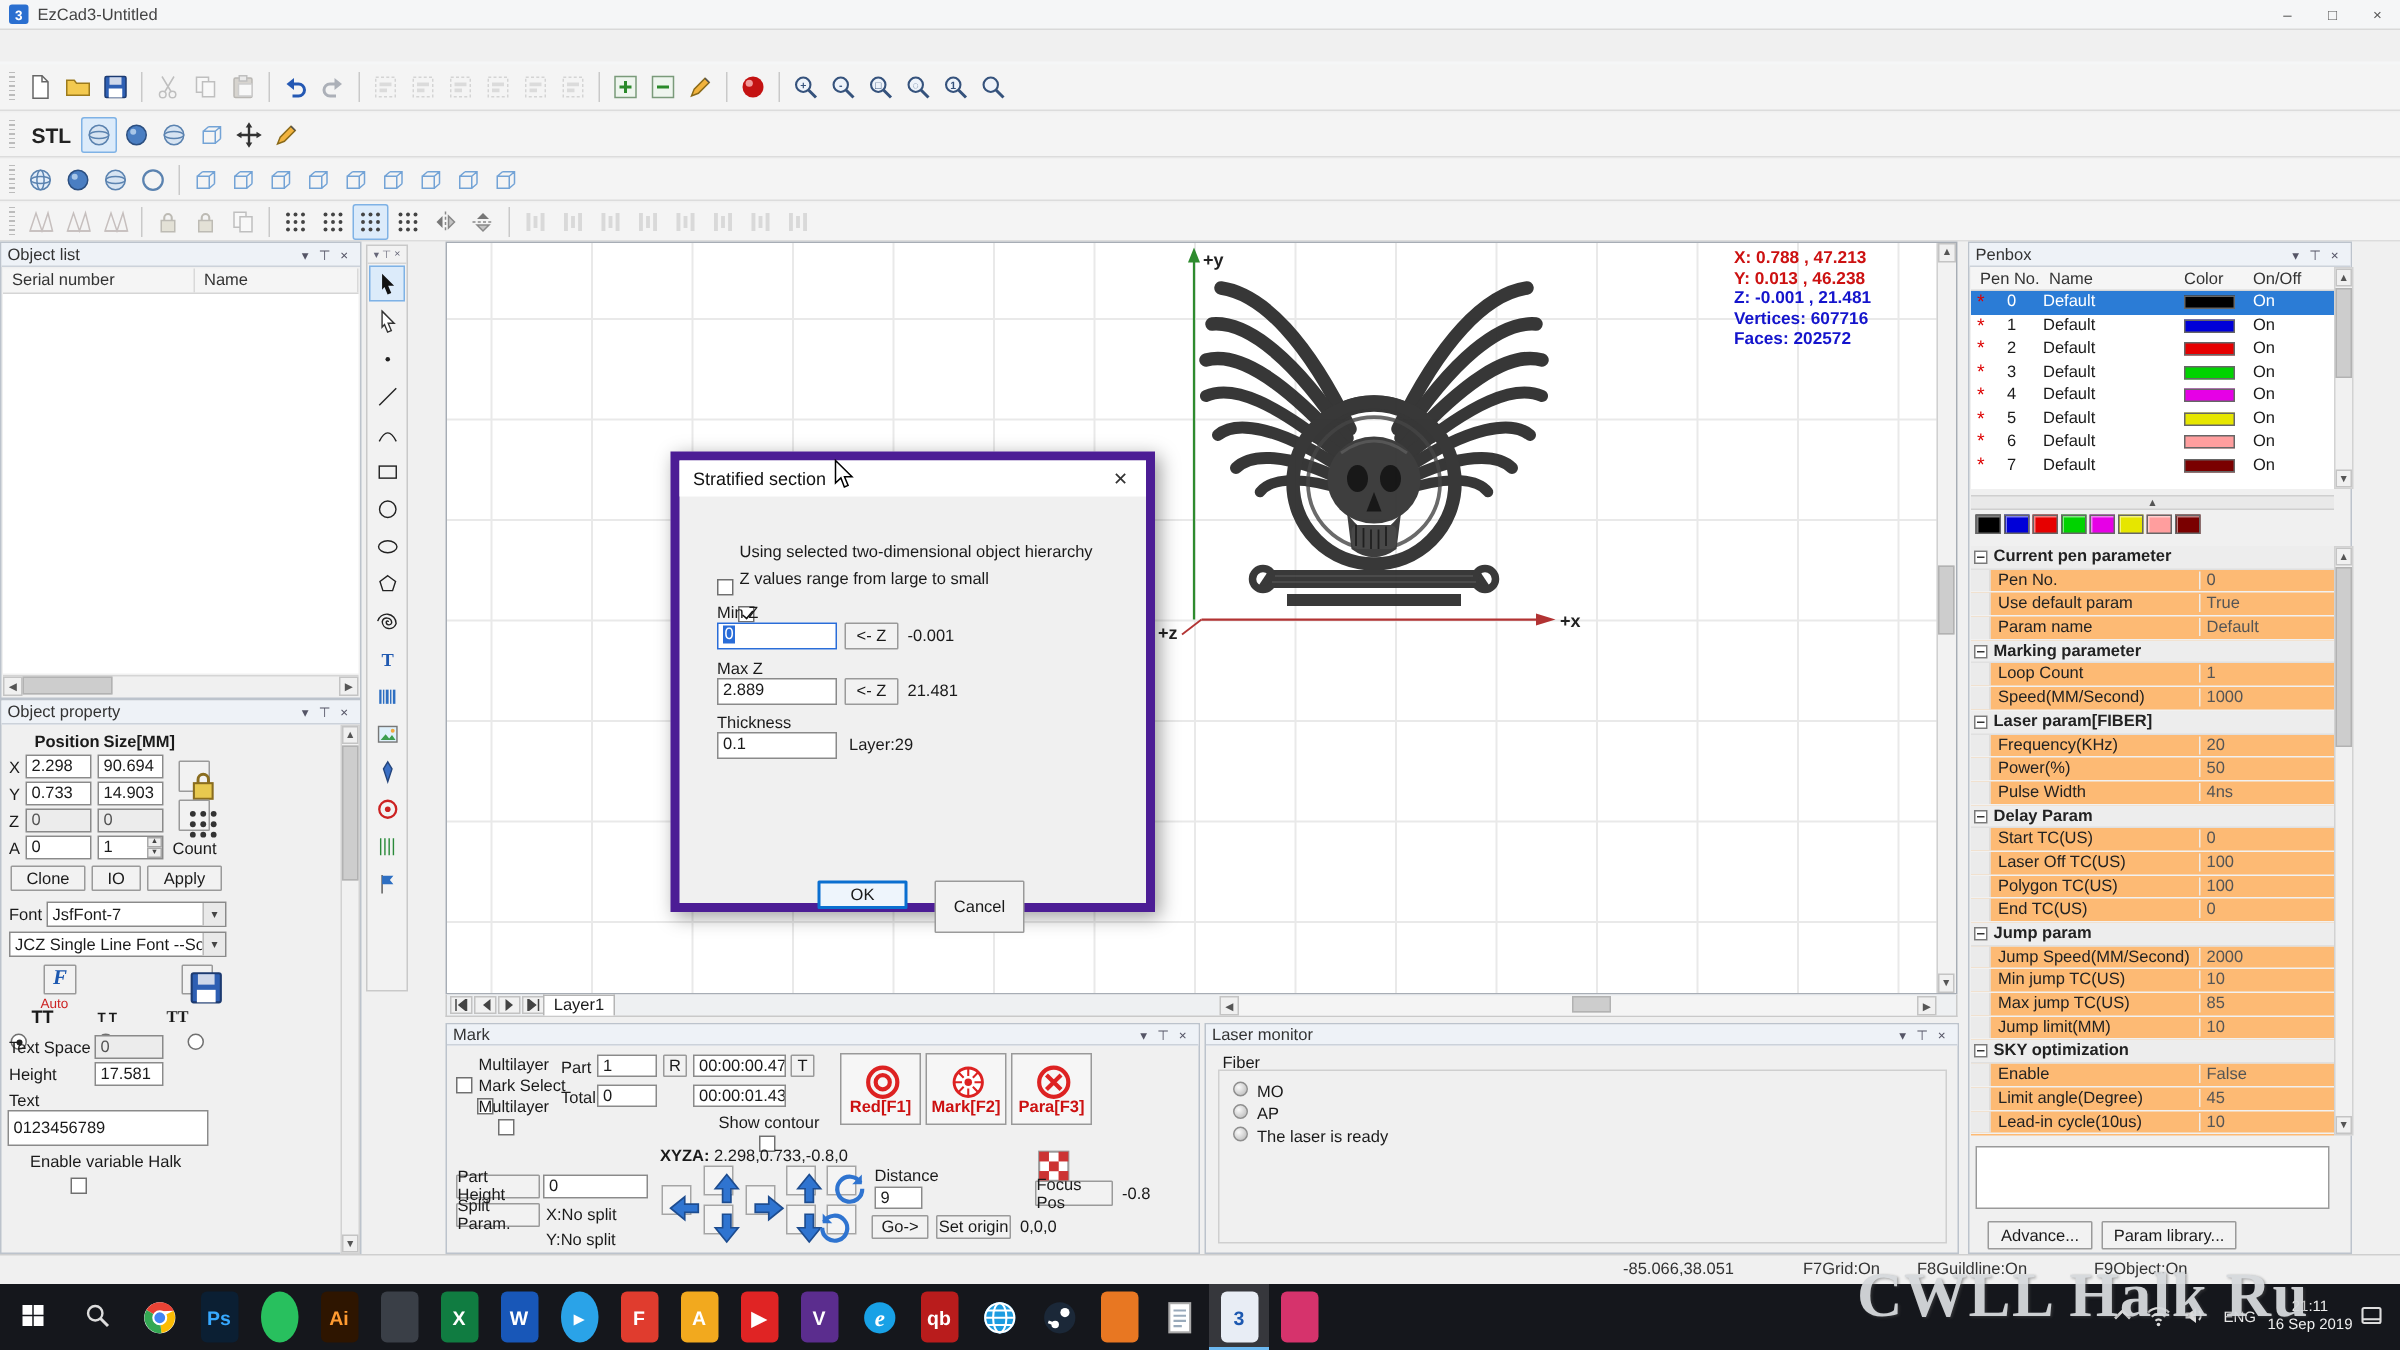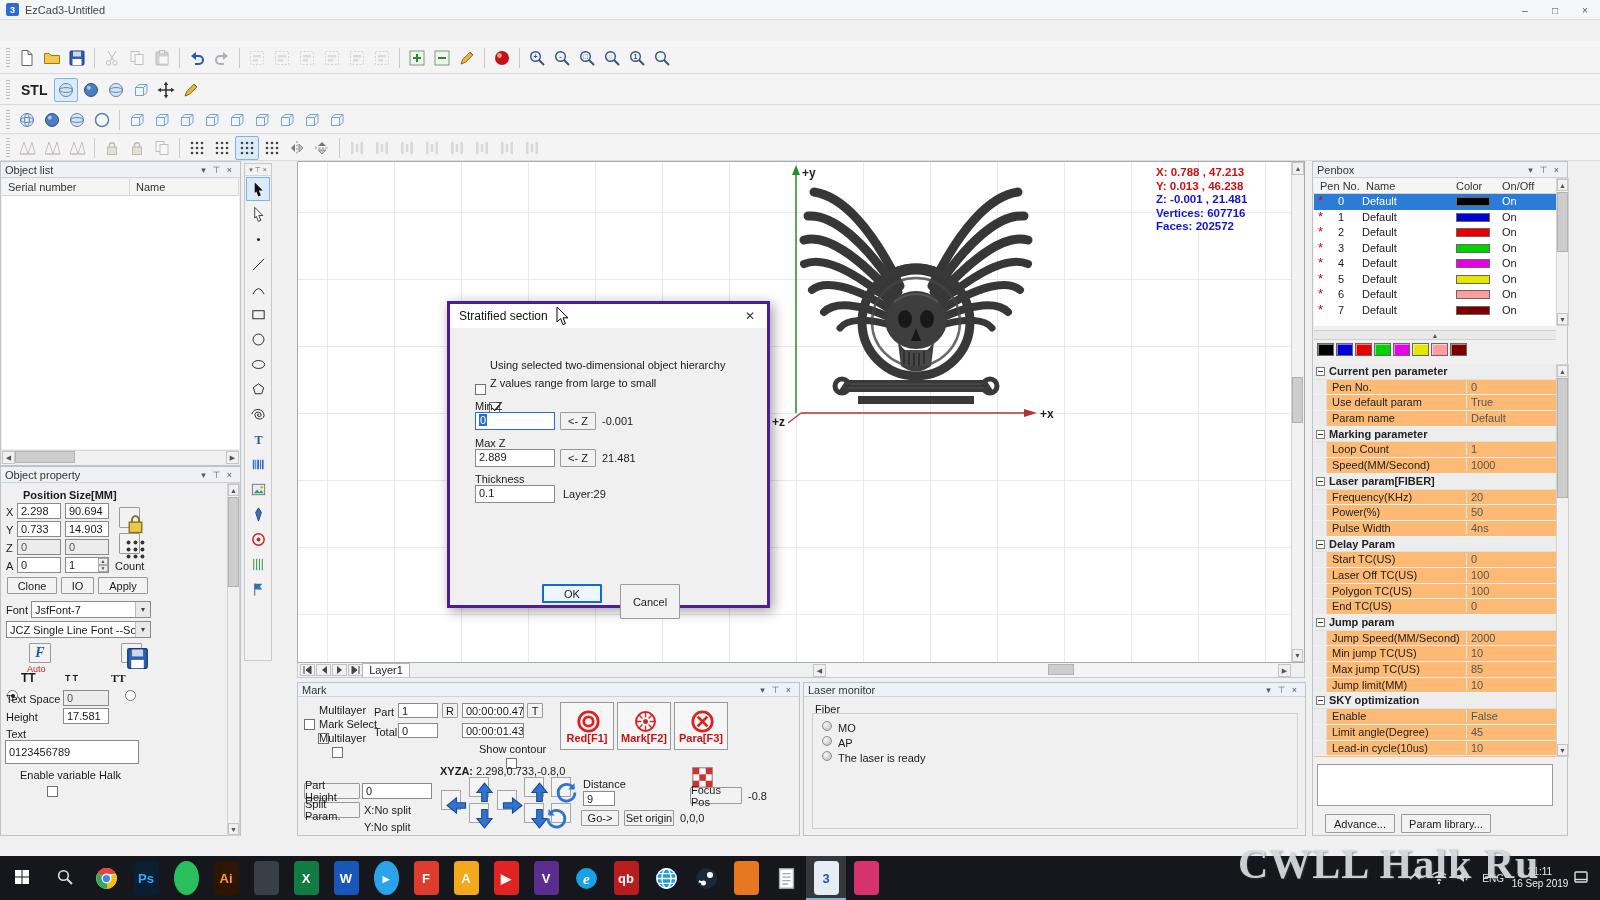--- a/index.html
+++ b/index.html
@@ -91,21 +91,21 @@
   #pgrid { position:absolute; left:1px; top:202px; width:242px; height:393px; background:#fdba74; overflow:hidden; font-size:11px; }
   .pgcat { position:relative; height:15.7px; background:#ededed; border-bottom:1px solid #e0e0e0; font-weight:bold; color:#222; }
   .pgbox { position:absolute; left:2px; top:3px; width:9px; height:9px; border:1px solid #7a7a7a; background:linear-gradient(#333,#333) center/5px 1px no-repeat #fff; }
   .pgcatname { position:absolute; left:15px; top:1px; }
   .pgrow { position:relative; height:15.7px; border-bottom:1px solid #f1f1f1; }
   .pgrow .pgname { position:absolute; left:18px; top:1px; color:#222; width:130px; overflow:hidden; white-space:nowrap; }
   .pgrow .pggut { position:absolute; left:0; top:0; width:13px; height:100%; background:#ebebeb; border-right:1px solid #ddd; }
   .pgrow .pgval { position:absolute; left:152px; top:1px; color:#555; border-left:1px solid #ececec; padding-left:4px; width:88px; }
 
   
-  #dialog { position:absolute; left:447px; top:301px; width:323px; height:307px; background:#f0f0f0; border:3px solid #4c1d95; box-shadow:3px 3px 12px rgba(0,0,0,.38); z-index:40; }
+  #dialog { position:absolute; left:447px; top:301px; width:323px; height:307px; background:#f0f0f0; border:6px solid #4c1d95; box-shadow:3px 3px 12px rgba(0,0,0,.38); z-index:40; }
   #dlgtitle { height:24px; background:#fff; display:flex; align-items:center; padding-left:9px; font-size:12px; color:#111; }
   #dlgclose { position:absolute; right:0; top:0; width:34px; height:24px; display:flex; align-items:center; justify-content:center; font-size:12px; color:#333; }
   .selhl { background:#2a6dd8; color:#fff; padding:0 1px; }
 
   
   #statusbar { position:absolute; left:0; top:836px; width:1600px; height:20px; background:#f0f0f0; border-top:1px solid #cfcfcf; font-size:11px; color:#333; }
   #statusbar span { position:absolute; top:3px; }
   #taskbar { position:absolute; left:0; top:856px; width:1600px; height:44px; background:#15171c; display:flex; align-items:stretch; z-index:50; }
   .tapp { width:40px; display:flex; align-items:center; justify-content:center; }
   .tapp.active { background:rgba(255,255,255,.14); box-shadow:inset 0 -2px 0 #6cb8f0; }
@@ -1306,20 +1306,26 @@
     <span class="abs lbl" style="left:113px;top:184px">Layer:29</span>
 
     <div class="btn def" style="left:92px;top:280px;width:60px;height:19px">OK</div>
     <div class="btn" style="left:170px;top:280px;width:60px;height:35px">Cancel</div>
   </div>
 
   <svg id="cursor" width="14" height="21" viewBox="0 0 14 21">
     <path d="M1 1v15l3.6-3.4 2.3 6 2.5-1-2.4-5.8H12z" fill="#fff" stroke="#000" stroke-width="1"></path>
   </svg>
 
+  <div id="statusbar">
+    <span style="left:1082px">-85.066,38.051</span>
+    <span style="left:1202px">F7Grid:On</span>
+    <span style="left:1278px">F8Guildline:On</span>
+    <span style="left:1396px">F9Object:On</span>
+  </div>
 
   <div id="taskbar">
     <div class="tapp" style="width:46px">
         <span class="trayic"><svg viewBox="0 0 18 18" width="100%" height="100%">
             <g fill="#fff">
               <rect x="2" y="2" width="6.5" height="6.5"></rect>
               <rect x="9.5" y="2" width="6.5" height="6.5"></rect>
               <rect x="2" y="9.5" width="6.5" height="6.5"></rect>
               <rect x="9.5" y="9.5" width="6.5" height="6.5"></rect>
             </g>

